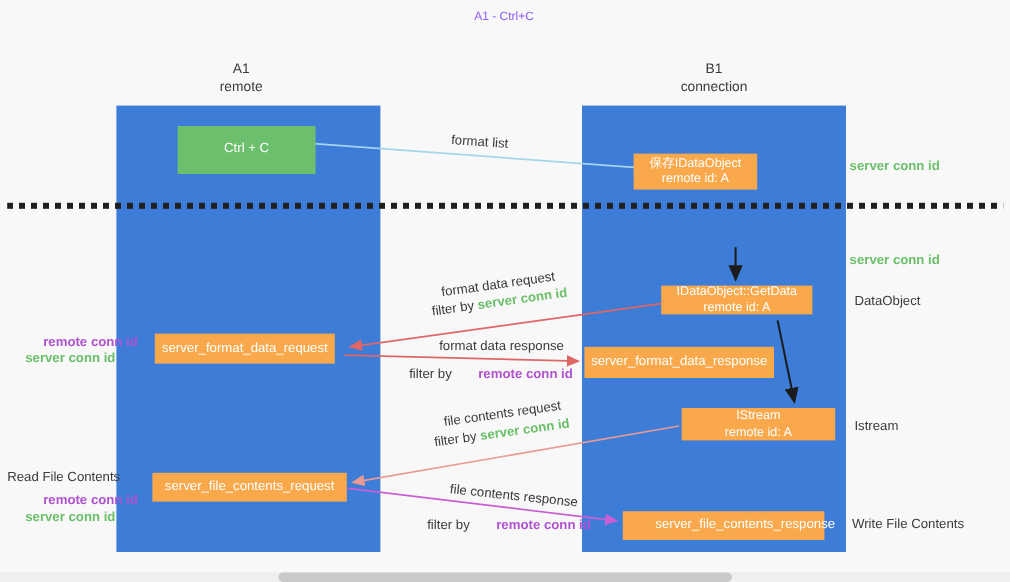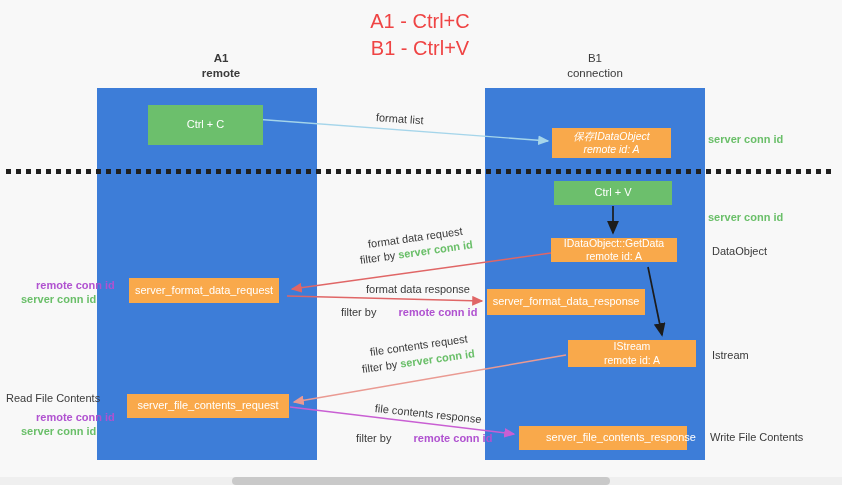--- a/index.html
+++ b/index.html
@@ -4,21 +4,21 @@
 <style>
   html,body{margin:0;padding:0;}
   .canvas{
     position:relative; width:842px; height:485px;
     background:#f8f8f8; overflow:hidden;
     font-family:"Liberation Sans", sans-serif;
     -webkit-font-smoothing:antialiased;
   }
   .title{
     position:absolute; left:300px; top:8px; width:240px;
-    text-align:center; font-size:20px; color:#ef4444; line-height:1.35;
+    text-align:center; font-size:10px; color:#8b5cf6; line-height:1.35;
   }
   .lane{position:absolute; top:88px; width:220px; height:372px; background:#3d7dd8;}
   .lane-left{left:97px;}
   .lane-right{left:485px;}
   .lane-header{
     position:absolute; top:51px; width:120px; text-align:center;
     font-size:11.5px; color:#3a3a3a; line-height:1.3;
   }
   .dotted{
     position:absolute; left:6px; top:169px; width:830px; height:5px;
@@ -42,24 +42,23 @@
   .scroll-track{position:absolute; left:0; top:477px; width:842px; height:8px; background:#efefef;}
   .scroll-thumb{position:absolute; left:232px; top:477px; width:378px; height:8px; background:#c9c9c9; border-radius:4px;}
 </style>
 </head>
 <body>
 
 <div class="canvas">
 
   <div class="title">
     <div>A1 - Ctrl+C</div>
-    <div>B1 - Ctrl+V</div>
   </div>
 
-  <div class="lane-header" style="left:161px;font-weight:bold;">
+  <div class="lane-header" style="left:141px;">
     <div>A1</div>
     <div>remote</div>
   </div>
   <div class="lane-header" style="left:535px;">
     <div>B1</div>
     <div>connection</div>
   </div>
 
   <div class="lane lane-left"></div>
   <div class="lane lane-right"></div>
@@ -90,28 +89,25 @@
     <line x1="287" y1="296" x2="482" y2="301" stroke-width="1.4" marker-end="url(#m-red)" stroke="#e06666"></line>
     <line x1="648" y1="267" x2="662" y2="335" stroke-width="1.7" marker-end="url(#m-black)" stroke="#1c1c1c"></line>
     <line x1="566" y1="355" x2="294" y2="402" stroke-width="1.4" marker-end="url(#m-salmon)" stroke="#ea9a92"></line>
     <line x1="290" y1="407" x2="514" y2="434" stroke-width="1.4" marker-end="url(#m-magenta)" stroke="#c95fd3"></line>
   </svg>
 
   <div class="node green" style="left:148px; top:105px; width:115px; height:40px;">
     <div>Ctrl + C</div>
   </div>
 
-  <div class="node orange" style="left:552px; top:128px; width:119px; height:30px;font-style:italic;">
+  <div class="node orange" style="left:528px; top:128px; width:103px; height:30px;">
     <div class="l2">保存IDataObject</div>
     <div class="l2">remote id: A</div>
   </div>
 
-  <div class="node green" style="left:554px; top:181px; width:118px; height:24px;">
-    <div>Ctrl + V</div>
-  </div>
 
   <div class="node orange" style="left:551px; top:238px; width:126px; height:24px;">
     <div class="l2">IDataObject::GetData</div>
     <div class="l2">remote id: A</div>
   </div>
 
   <div class="node orange" style="left:129px; top:278px; width:150px; height:25px;">
     <div>server_format_data_request</div>
   </div>
 

